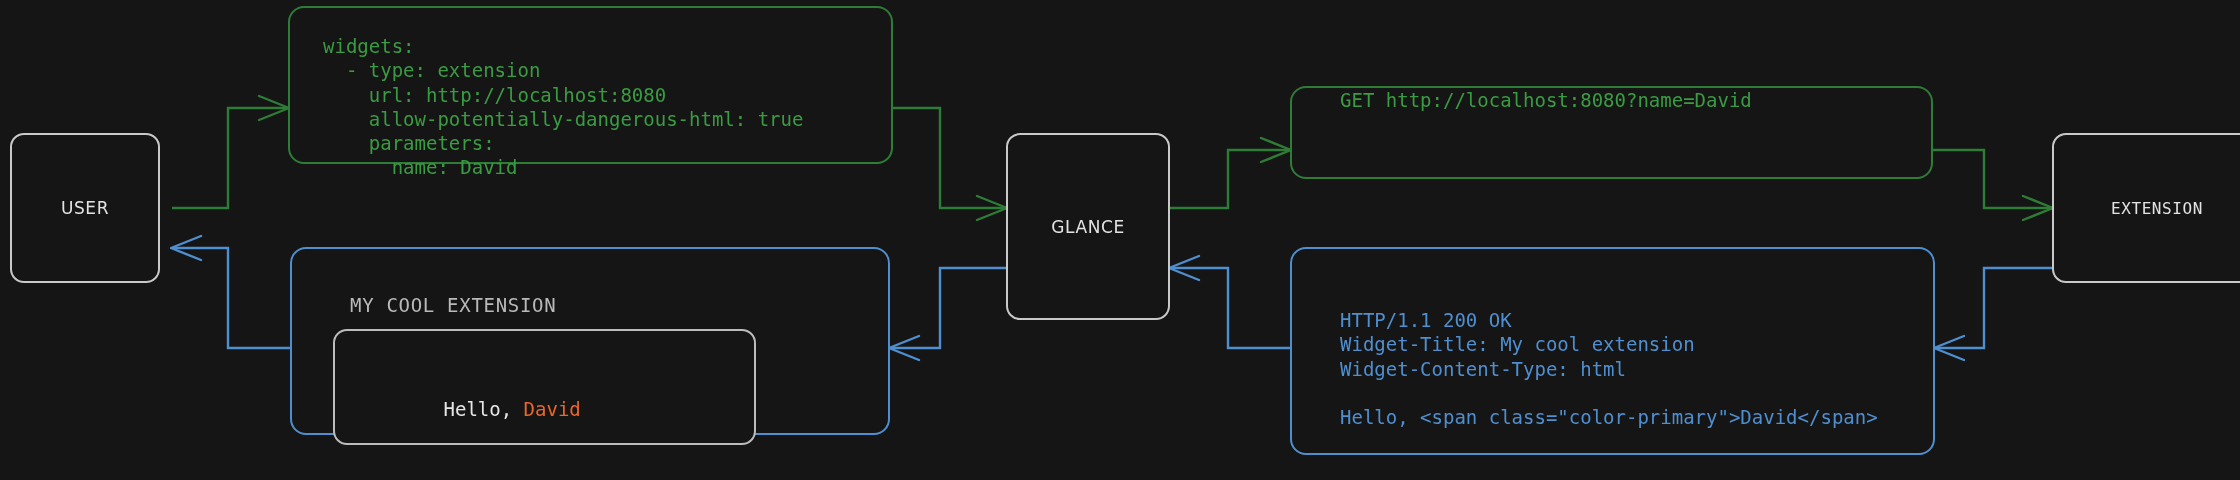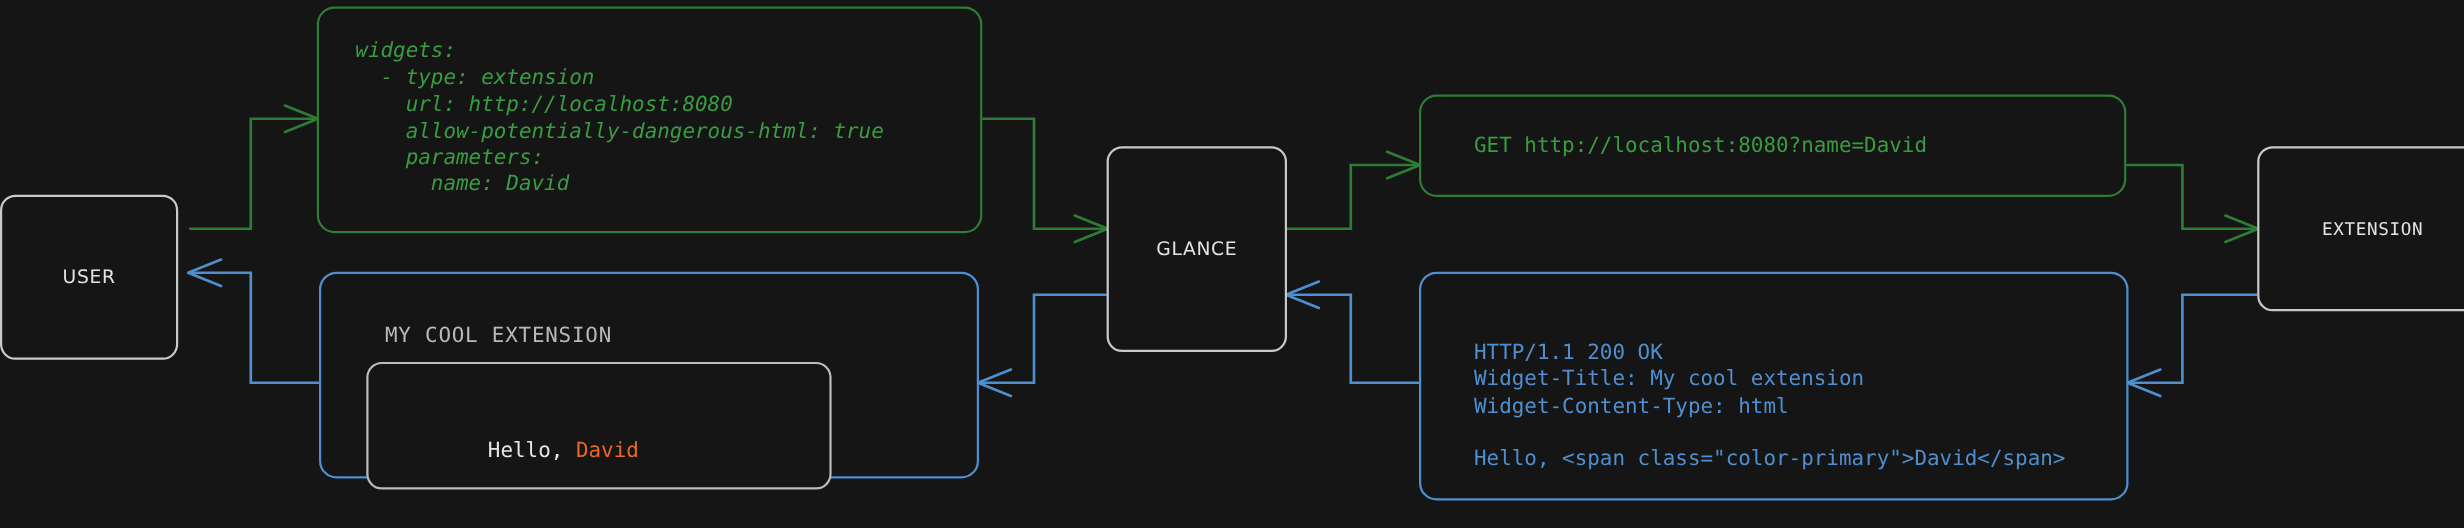--- a/index.html
+++ b/index.html
@@ -116,43 +116,43 @@
     <path class="wire-blue" d="M 1290 348 L 1228 348 L 1228 268 L 1170 268"></path>
     <path class="head-blue" d="M 1199 256 L 1169 268 L 1199 280"></path>
 
     <path class="wire-blue" d="M 1006 268 L 940 268 L 940 348 L 890 348"></path>
     <path class="head-blue" d="M 919 336 L 889 348 L 919 360"></path>
 
     <path class="wire-blue" d="M 290 348 L 228 348 L 228 248 L 172 248"></path>
     <path class="head-blue" d="M 201 236 L 171 248 L 201 260"></path>
   </svg>
 
-  <div class="node" style="left:0; top:133px; width:162px; height:150px;margin-top:44px;">
+  <div class="node" style="left:10px; top:133px; width:150px; height:150px;">
     <span>USER</span>
   </div>
 
   <div class="node" style="left:1006px; top:133px; width:164px; height:187px;">
     <span>GLANCE</span>
   </div>
 
   <div class="node" style="left:2052px; top:133px; width:210px; height:150px;">
     <span style="font-family:'DejaVu Sans Mono',monospace; font-size:16px;">EXTENSION</span>
   </div>
 
-  <div class="bubble green" style="left:288px; top:6px; width:605px; height:206px; padding:26px 0 0 33px;font-style:italic;">
+  <div class="bubble green" style="left:288px; top:6px; width:605px; height:158px; padding:26px 0 0 33px;">
     <pre class="code green">widgets:
   - type: extension
     url: http://localhost:8080
     allow-potentially-dangerous-html: true
     parameters:
       name: David</pre>
   </div>
 
   <div class="bubble green" style="left:1290px; top:86px; width:643px; height:93px; padding:0 0 0 48px;
-              display:flex; align-items:center;">
+              display:flex; align-items:flex-start;">
     <pre class="code green">GET http://localhost:8080?name=David</pre>
   </div>
 
   <div class="bubble blue" style="left:1290px; top:247px; width:645px; height:208px; padding:59px 0 0 48px;">
     <pre class="code blue">HTTP/1.1 200 OK
 Widget-Title: My cool extension
 Widget-Content-Type: html
 
 Hello, &lt;span class="color-primary"&gt;David&lt;/span&gt;</pre>
   </div>

